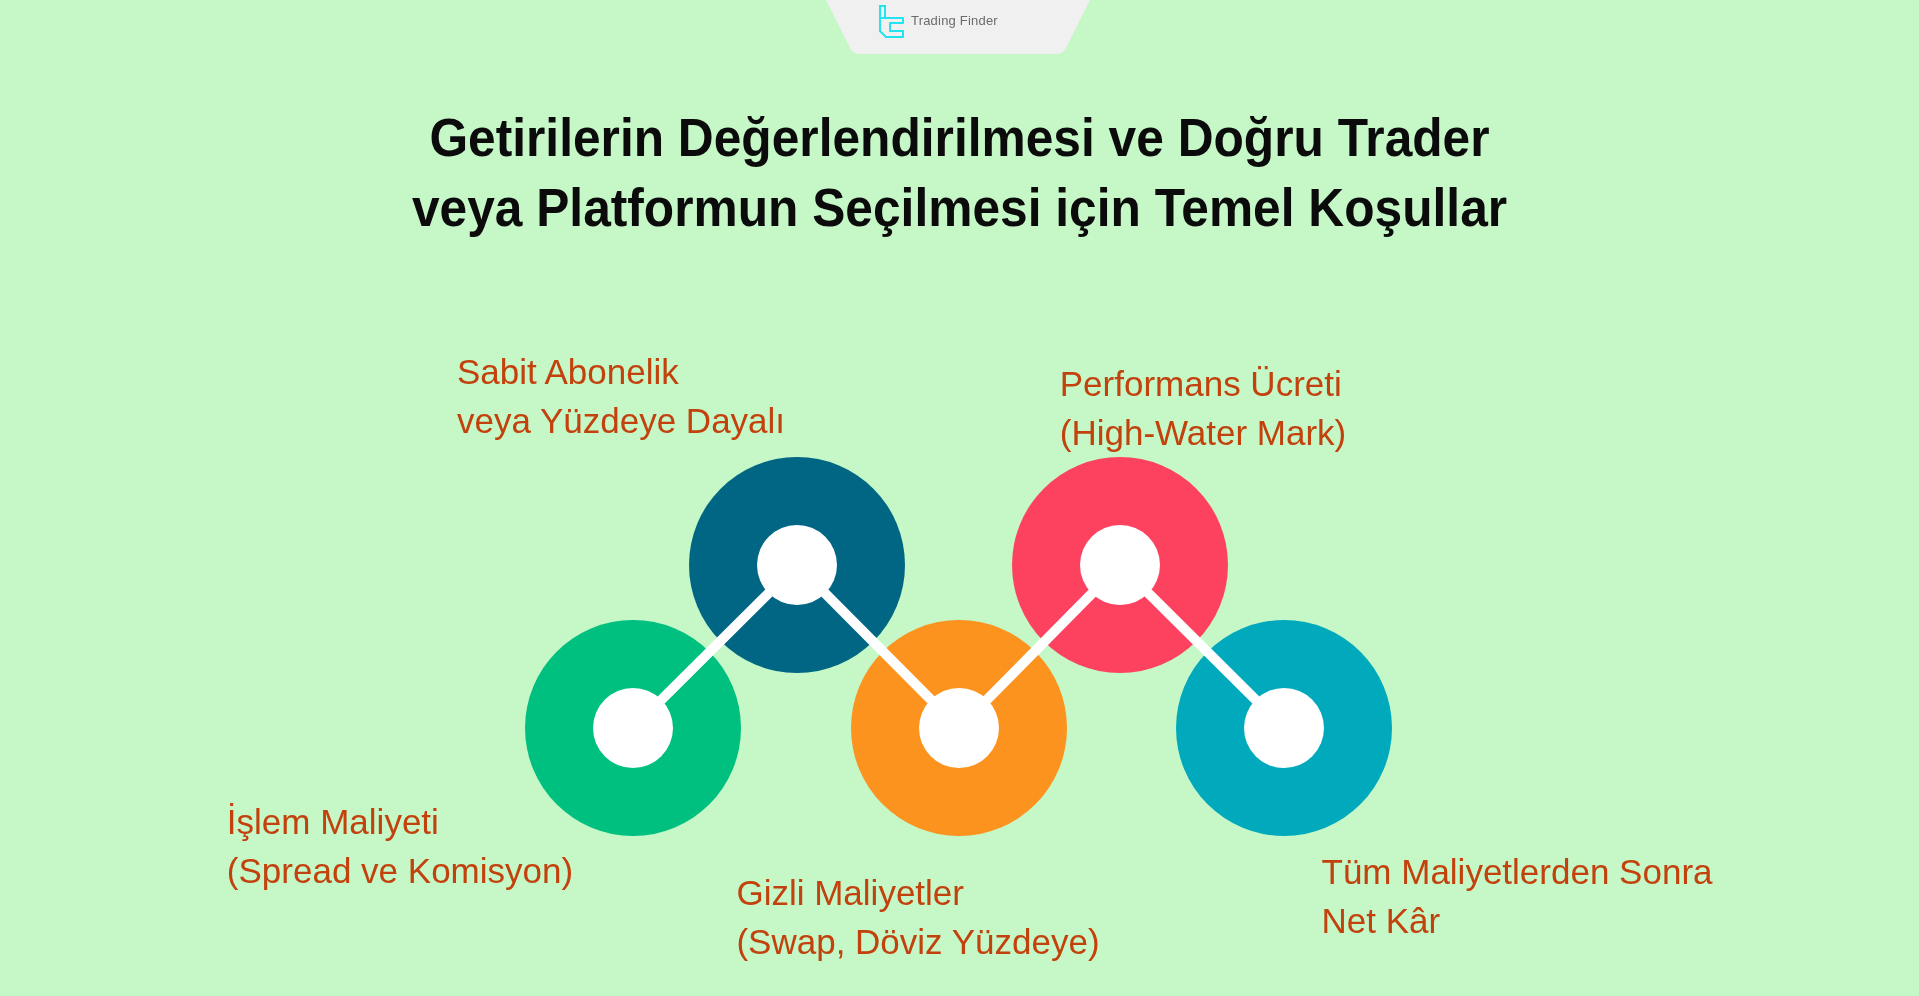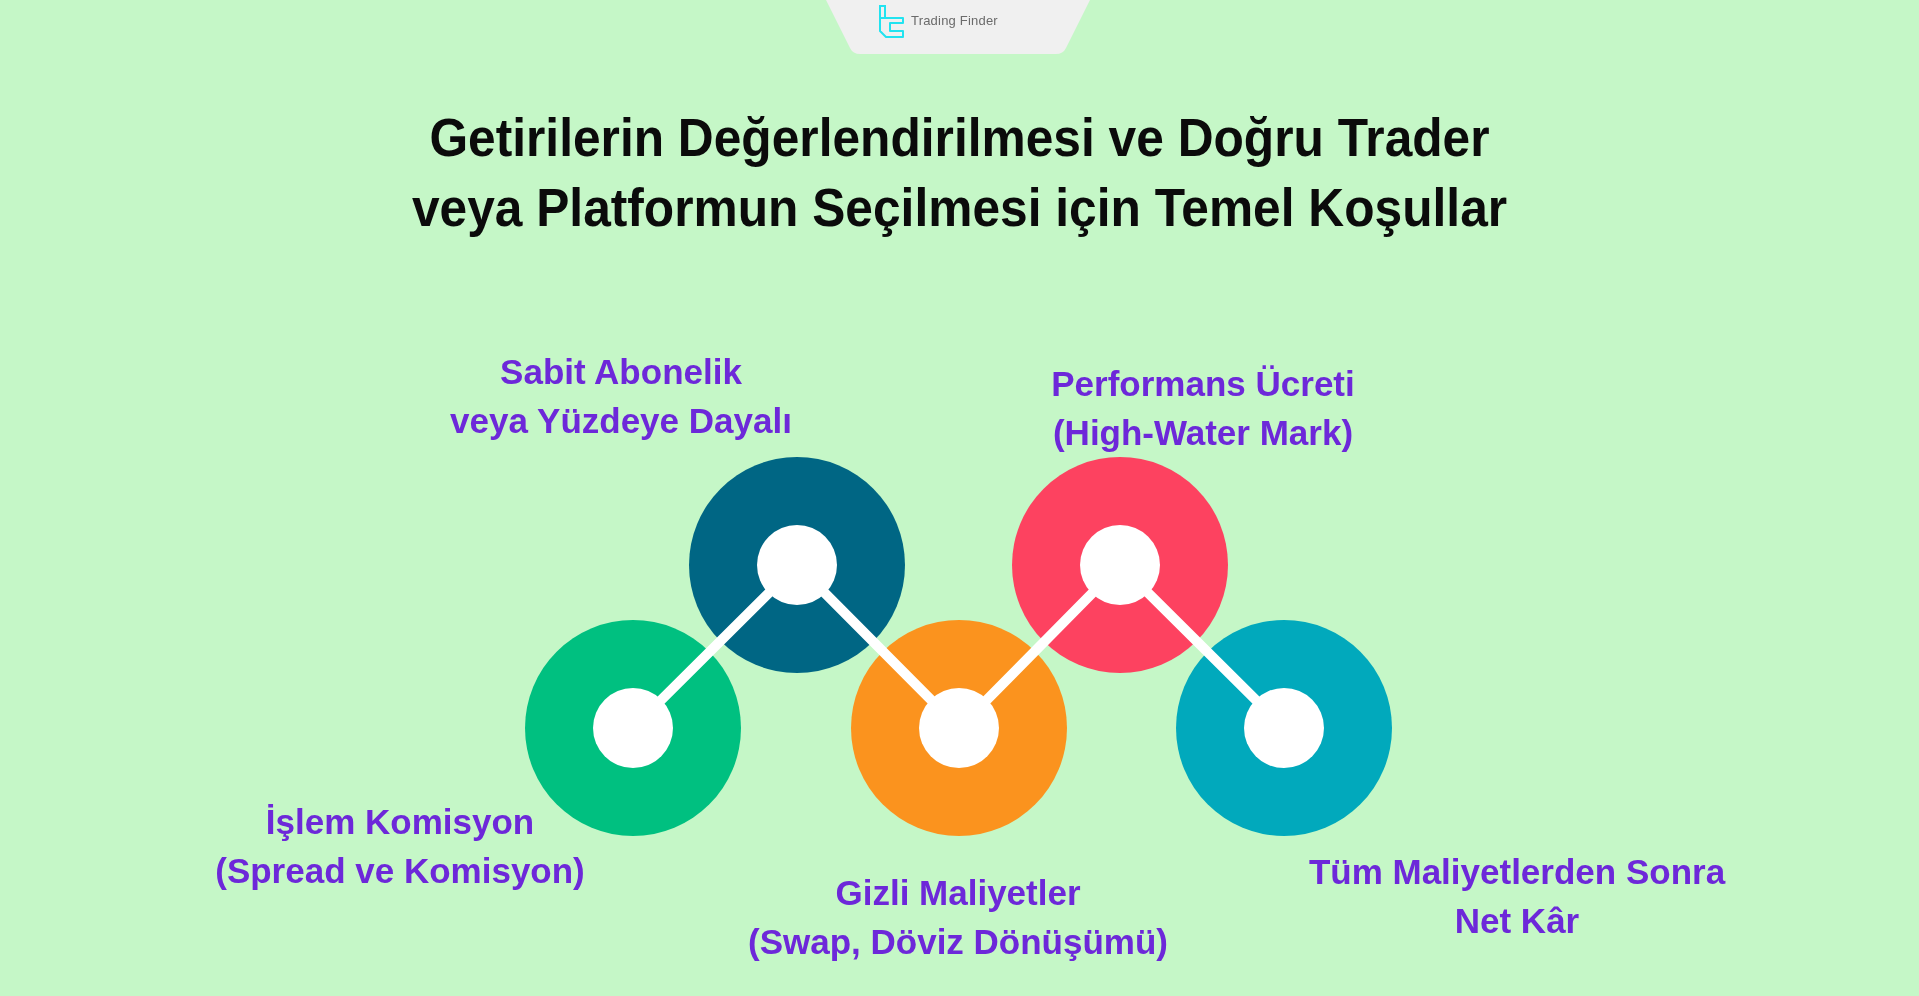--- a/index.html
+++ b/index.html
@@ -5,22 +5,22 @@
   html, body { margin:0; padding:0; }
   body { width:1919px; height:996px; background:#c5f7c7; position:relative; overflow:hidden;
          font-family:"Liberation Sans","DejaVu Sans",sans-serif; }
   .logo-tab { position:absolute; left:826px; top:0; width:264px; height:54px; }
   .logo-tab svg.bg { position:absolute; left:0; top:0; }
   .logo-icon { position:absolute; left:878px; top:5px; width:27px; height:34px; }
   .logo-text { position:absolute; left:911px; top:13px; font-size:13px; color:#6b6b6b; letter-spacing:0.2px; }
   .title { position:absolute; left:0; width:1919px; top:102px; text-align:center;
            font-weight:bold; font-size:54px; line-height:70px; color:#0b0b0b; transform:scaleX(0.92); transform-origin:center; }
   .title div { white-space:nowrap; }
-  .label { position:absolute; text-align:center; font-weight:bold; font-size:35px; line-height:49px;
-           color:#6d28d9; white-space:nowrap; transform:translateX(-50%); }
+  .label { position:absolute; text-align:left; font-weight:normal; font-size:35px; line-height:49px;
+           color:#c2410c; white-space:nowrap; transform:translateX(-50%); }
   svg.diagram { position:absolute; left:0; top:0; }
 </style>
 </head>
 <body>
 
 <div class="logo-tab">
   <svg class="bg" width="264" height="54" viewBox="0 0 264 54">
     <path d="M0 0 L264 0 L240 48 Q237 54 230 54 L34 54 Q27 54 24 48 Z" fill="#f0f0f0"></path>
   </svg>
 </div>
@@ -55,23 +55,23 @@
 
 <div class="label" style="left:621px; top:347px;">
   <div>Sabit Abonelik</div>
   <div>veya Yüzdeye Dayalı</div>
 </div>
 <div class="label" style="left:1203px; top:347px;margin-top:12px;">
   <div>Performans Ücreti</div>
   <div>(High-Water Mark)</div>
 </div>
 <div class="label" style="left:400px; top:797px;">
-  <div>İşlem Komisyon</div>
+  <div>İşlem Maliyeti</div>
   <div>(Spread ve Komisyon)</div>
 </div>
-<div class="label" style="left:918px; top:868px;margin-left:40px;">
+<div class="label" style="left:918px; top:868px;">
   <div>Gizli Maliyetler</div>
-  <div>(Swap, Döviz Dönüşümü)</div>
+  <div>(Swap, Döviz Yüzdeye)</div>
 </div>
 <div class="label" style="left:1517px; top:847px;">
   <div>Tüm Maliyetlerden Sonra</div>
   <div>Net Kâr</div>
 </div>
 
 </body></html>

